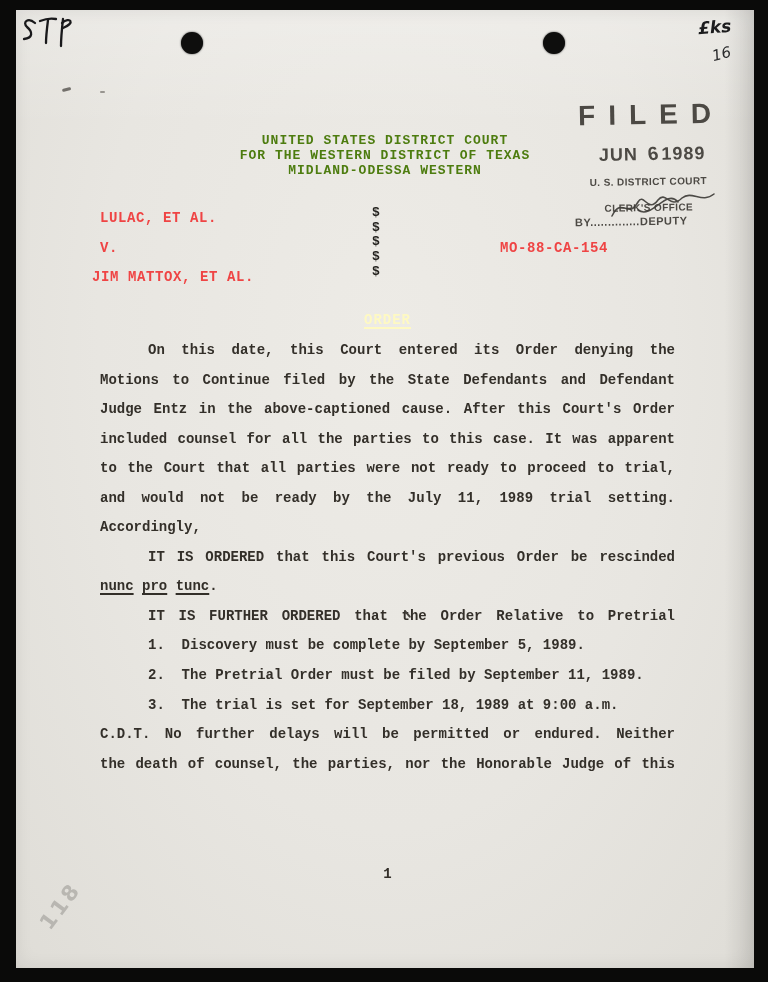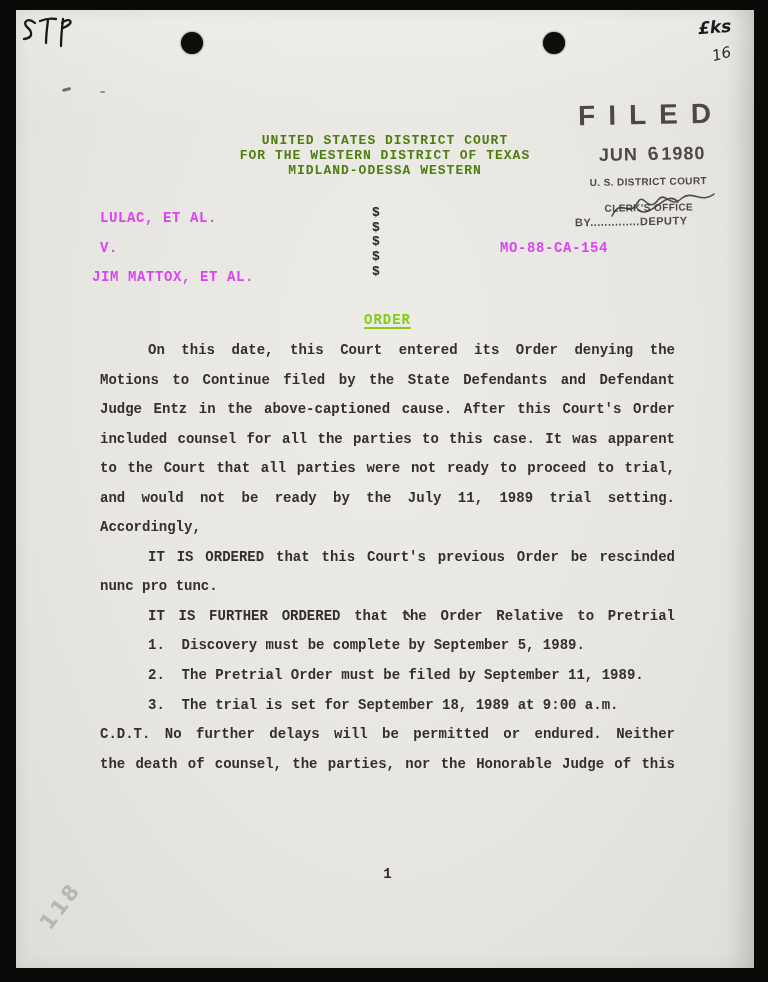--- a/index.html
+++ b/index.html
@@ -12,38 +12,38 @@
           radial-gradient(ellipse at 50% 35%, #edebe6 0%, #e8e6e1 55%, #dfddd7 100%);
         box-shadow:inset 0 0 18px rgba(0,0,0,0.08);}
   .hole{position:absolute;width:22px;height:22px;border-radius:50%;background:#0e0e0d;box-shadow:0 0 2px #333;}
   .hole-1{left:181px;top:32px;}
   .hole-2{left:543px;top:32px;}
 
   
   .typed{position:absolute;color:#2e2b26;}
   .court-header{left:205px;top:133px;width:360px;text-align:center;
         font-size:13px;font-weight:bold;line-height:15.2px;letter-spacing:1px;color:#4d7c0f;}
-  .cap{font-size:14px;font-weight:bold;letter-spacing:0.6px;color:#d946ef;}
+  .cap{font-size:14px;font-weight:bold;letter-spacing:0.6px;color:#ef4444;}
   .cap-plaintiff{left:100px;top:210px;}
   .cap-versus{left:100px;top:240px;}
   .cap-defendant{left:92px;top:269px;}
   .cap-sections{left:372px;top:206px;font-size:13px;font-weight:bold;line-height:14.7px;color:#262420;}
   .cap-sections div{height:14.7px;}
   .cap-casenum{left:500px;top:240px;text-align:center;}
 
   .order-title{left:100px;top:312px;width:575px;text-align:center;font-size:14px;font-weight:bold;
-        letter-spacing:1px;color:#84cc16;}
+        letter-spacing:1px;color:#fef9c3;}
   .order-title span{text-decoration:underline;text-underline-offset:3px;text-decoration-thickness:1.5px;}
 
   .body-text{left:100px;top:336px;width:575px;font-size:14px;font-weight:bold;color:#332f29;}
   .tline{line-height:29.55px;min-height:29.55px;}
   .jus{text-align:justify;text-align-last:justify;}
   .ind{text-indent:48px;}
   .pre{white-space:pre-wrap;}
-  .u{text-underline-offset:3px;text-decoration-thickness:1.5px;}
+  .u{text-decoration:underline;text-underline-offset:3px;text-decoration-thickness:1.5px;}
 
   .page-num{left:100px;top:866px;width:575px;text-align:center;font-size:14px;font-weight:bold;color:#332f29;}
 
   
   .stamp{position:absolute;left:574px;top:100px;width:152px;color:#413e39;
          font-family:"Liberation Sans","DejaVu Sans",sans-serif;font-weight:bold;
          transform:rotate(-1deg);opacity:0.93;}
   .stamp-filed{font-size:28px;letter-spacing:13px;padding-left:5px;line-height:30px;}
   .stamp-date{margin-top:15px;padding-left:25px;font-size:18px;letter-spacing:1px;line-height:18px;}
   .stamp-date .day{display:inline-block;transform:rotate(-8deg);margin:0 2px 0 10px;font-size:19px;}
@@ -84,21 +84,21 @@
 
   <div class="hw hw-ets">£ks</div>
   <div class="hw hw-16">16</div>
 
   <div class="mark mark-1"></div>
   <div class="mark mark-2"></div>
 
   <div class="stamp">
     <div class="stamp-filed">FILED</div>
     <div class="stamp-date">
-      <span>JUN</span><span class="day">6</span><span>1980</span>
+      <span>JUN</span><span class="day">6</span><span>1989</span>
     </div>
     <div class="stamp-office">U. S. DISTRICT COURT</div>
     <div class="stamp-office">CLERK'S OFFICE</div>
     <div class="stamp-by">
       <span>BY</span><span>..............</span><span>DEPUTY</span>
     </div>
   </div>
 
   <svg class="sig" style="left:608px;top:186px;" width="112" height="38" viewBox="0 0 112 38">
     <g fill="none" stroke="#3c3a36" stroke-width="1.6" stroke-linecap="round" opacity="0.9">

